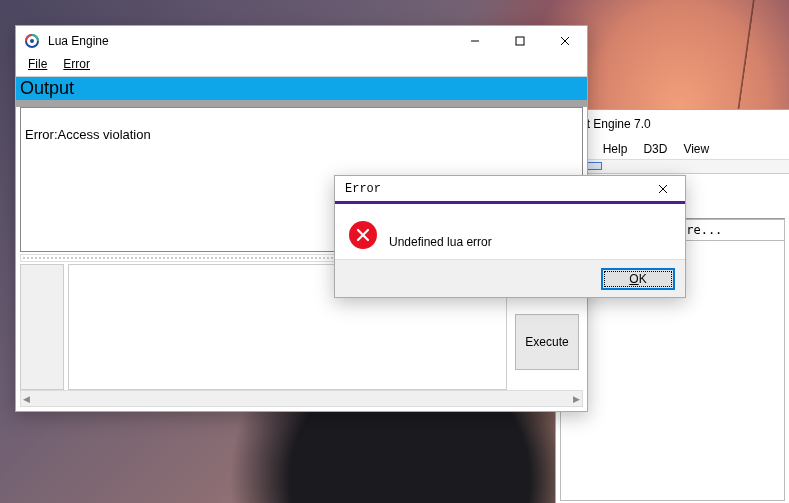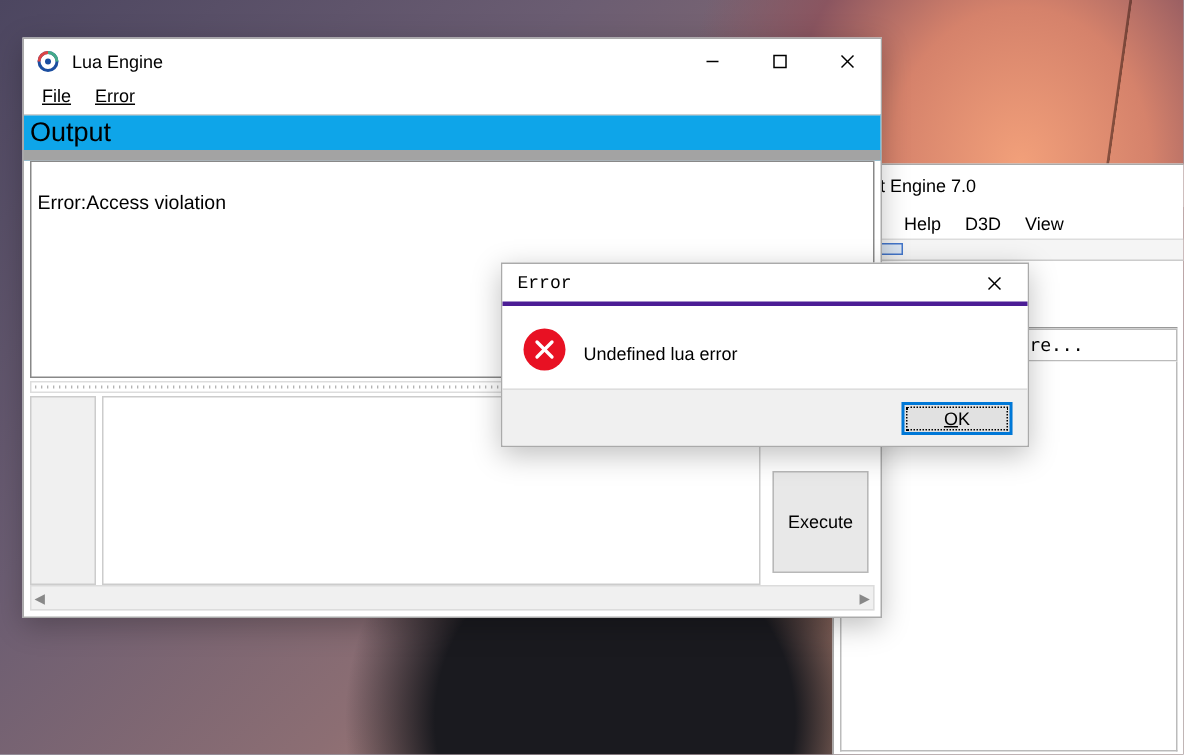--- a/index.html
+++ b/index.html
@@ -67,21 +67,21 @@
     background-position: center; background-size: 4px 2px; background-repeat:repeat-x;
     border:1px solid #ddd;
   }
   .lower-pane {
     flex:1; display:flex; margin:2px 4px 0 4px; gap:4px;
   }
   .gutter { width:44px; background:#f0f0f0; border:1px solid #ccc;}
   .editor { flex:1; background:#fff; border:1px solid #ccc;}
   .exec-area { width:72px; display:flex; align-items:flex-start; justify-content:center; padding-top:50px;}
   .exec-btn {
-    width:64px; height:68px; background:#e8e8e8; border:1px solid #b8b8b8; display:flex; align-items:center; justify-content:center; font-size:12px;
+    width:64px; height:56px; background:#e8e8e8; border:1px solid #b8b8b8; display:flex; align-items:center; justify-content:center; font-size:12px;
   }
   .hscroll { height:17px; margin:0 4px 4px 4px; background:#f0f0f0; border:1px solid #dcdcdc; display:flex; align-items:center; justify-content:space-between; padding:0 2px; color:#888;}
   .hscroll .arrow { font-size:9px; }
 
   
   .ce-win {
     left: 555px; top: 109px; width: 234px; height: 394px;
     border-right:none; border-bottom:none;
     box-shadow:none;
   }
@@ -96,21 +96,21 @@
   .ce-cell { padding:3px 6px; font-size:12px; border-right:1px solid #bbb; font-family:inherit;}
   .ce-cell.mono { font-family: Consolas, monospace;}
   .ce-body { height: 260px; border:1px solid #bbb; border-top:none; background:#fff;}
 
   
   .lua-win { left: 15px; top: 25px; width: 573px; height: 387px; }
 
   
   .err-win { left: 334px; top: 175px; width: 352px; height: 123px; background:#fff;}
   .err-win .titlebar { height:28px; border-bottom:3px solid #4c1d95;font-family:Liberation Mono, monospace;}
-  .err-body { flex:1; background:#fff; display:flex; align-items:center; padding:10px 14px;}
+  .err-body { flex:1; background:#fff; display:flex; align-items:flex-end; padding:10px 14px;}
   .err-icon { width:28px; height:28px; border-radius:50%; background:#e81123; display:flex; align-items:center; justify-content:center; margin-right:12px; margin-top:2px;}
   .err-icon svg { width:14px; height:14px; }
   .err-text { font-size:12px; padding-top:8px;}
   .err-foot { height:38px; background:#f0f0f0; display:flex; align-items:center; justify-content:flex-end; padding:0 10px; border-top:1px solid #ddd;}
   .ok-btn {
     min-width:74px; height:22px; background:#e1e1e1; border:2px solid #0078d7; outline:1px dotted #000; outline-offset:-4px;
     display:flex; align-items:center; justify-content:center; font-size:12px;
   }
   .ok-btn .ul { text-decoration: underline; }
 </style>

